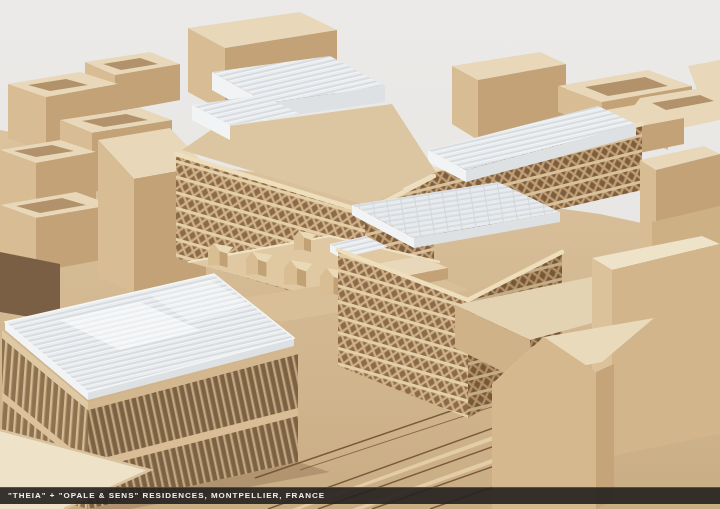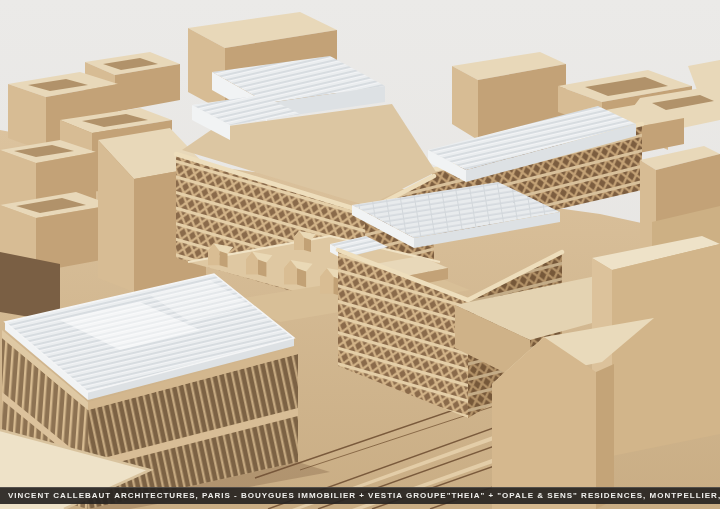--- a/index.html
+++ b/index.html
@@ -225,16 +225,15 @@
       <polygon points="150,295 210,280 250,305 190,322" fill="rgba(255,255,255,0.35)"></polygon>
     </g>
     <g>
       <polygon points="0,430 150,470 64,509 0,509" fill="#eee2c8"></polygon>
       <path d="M0,430 L150,470 L64,509" stroke="#d9c39e" stroke-width="2.5" fill="none"></path>
     </g>
   </g>
 </svg>
 
 <div class="caption-bar">
-  <span>VINCENT CALLEBAUT ARCHITECTURES, PARIS - BOUYGUES IMMOBILIER + VESTIA GROUPE</span>
   <span>"THEIA" + "OPALE &amp; SENS" RESIDENCES, MONTPELLIER, FRANCE</span>
 </div>
 </div>
 
 </body></html>

